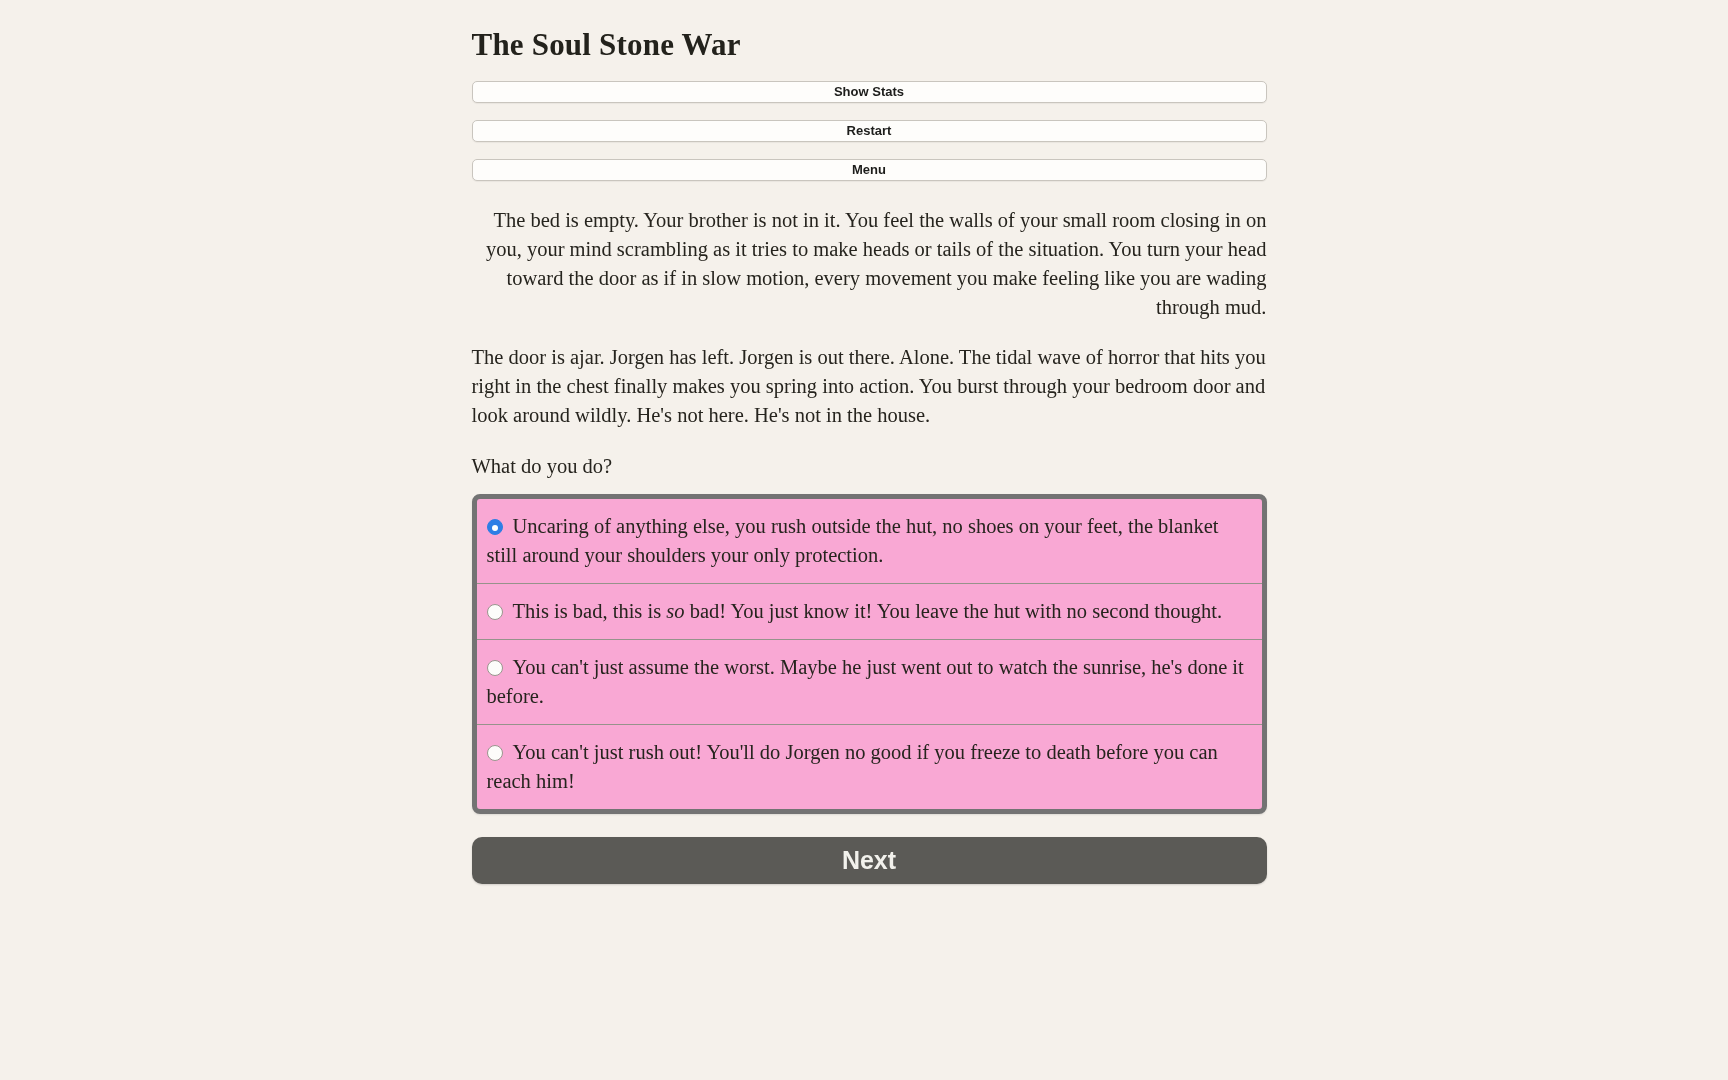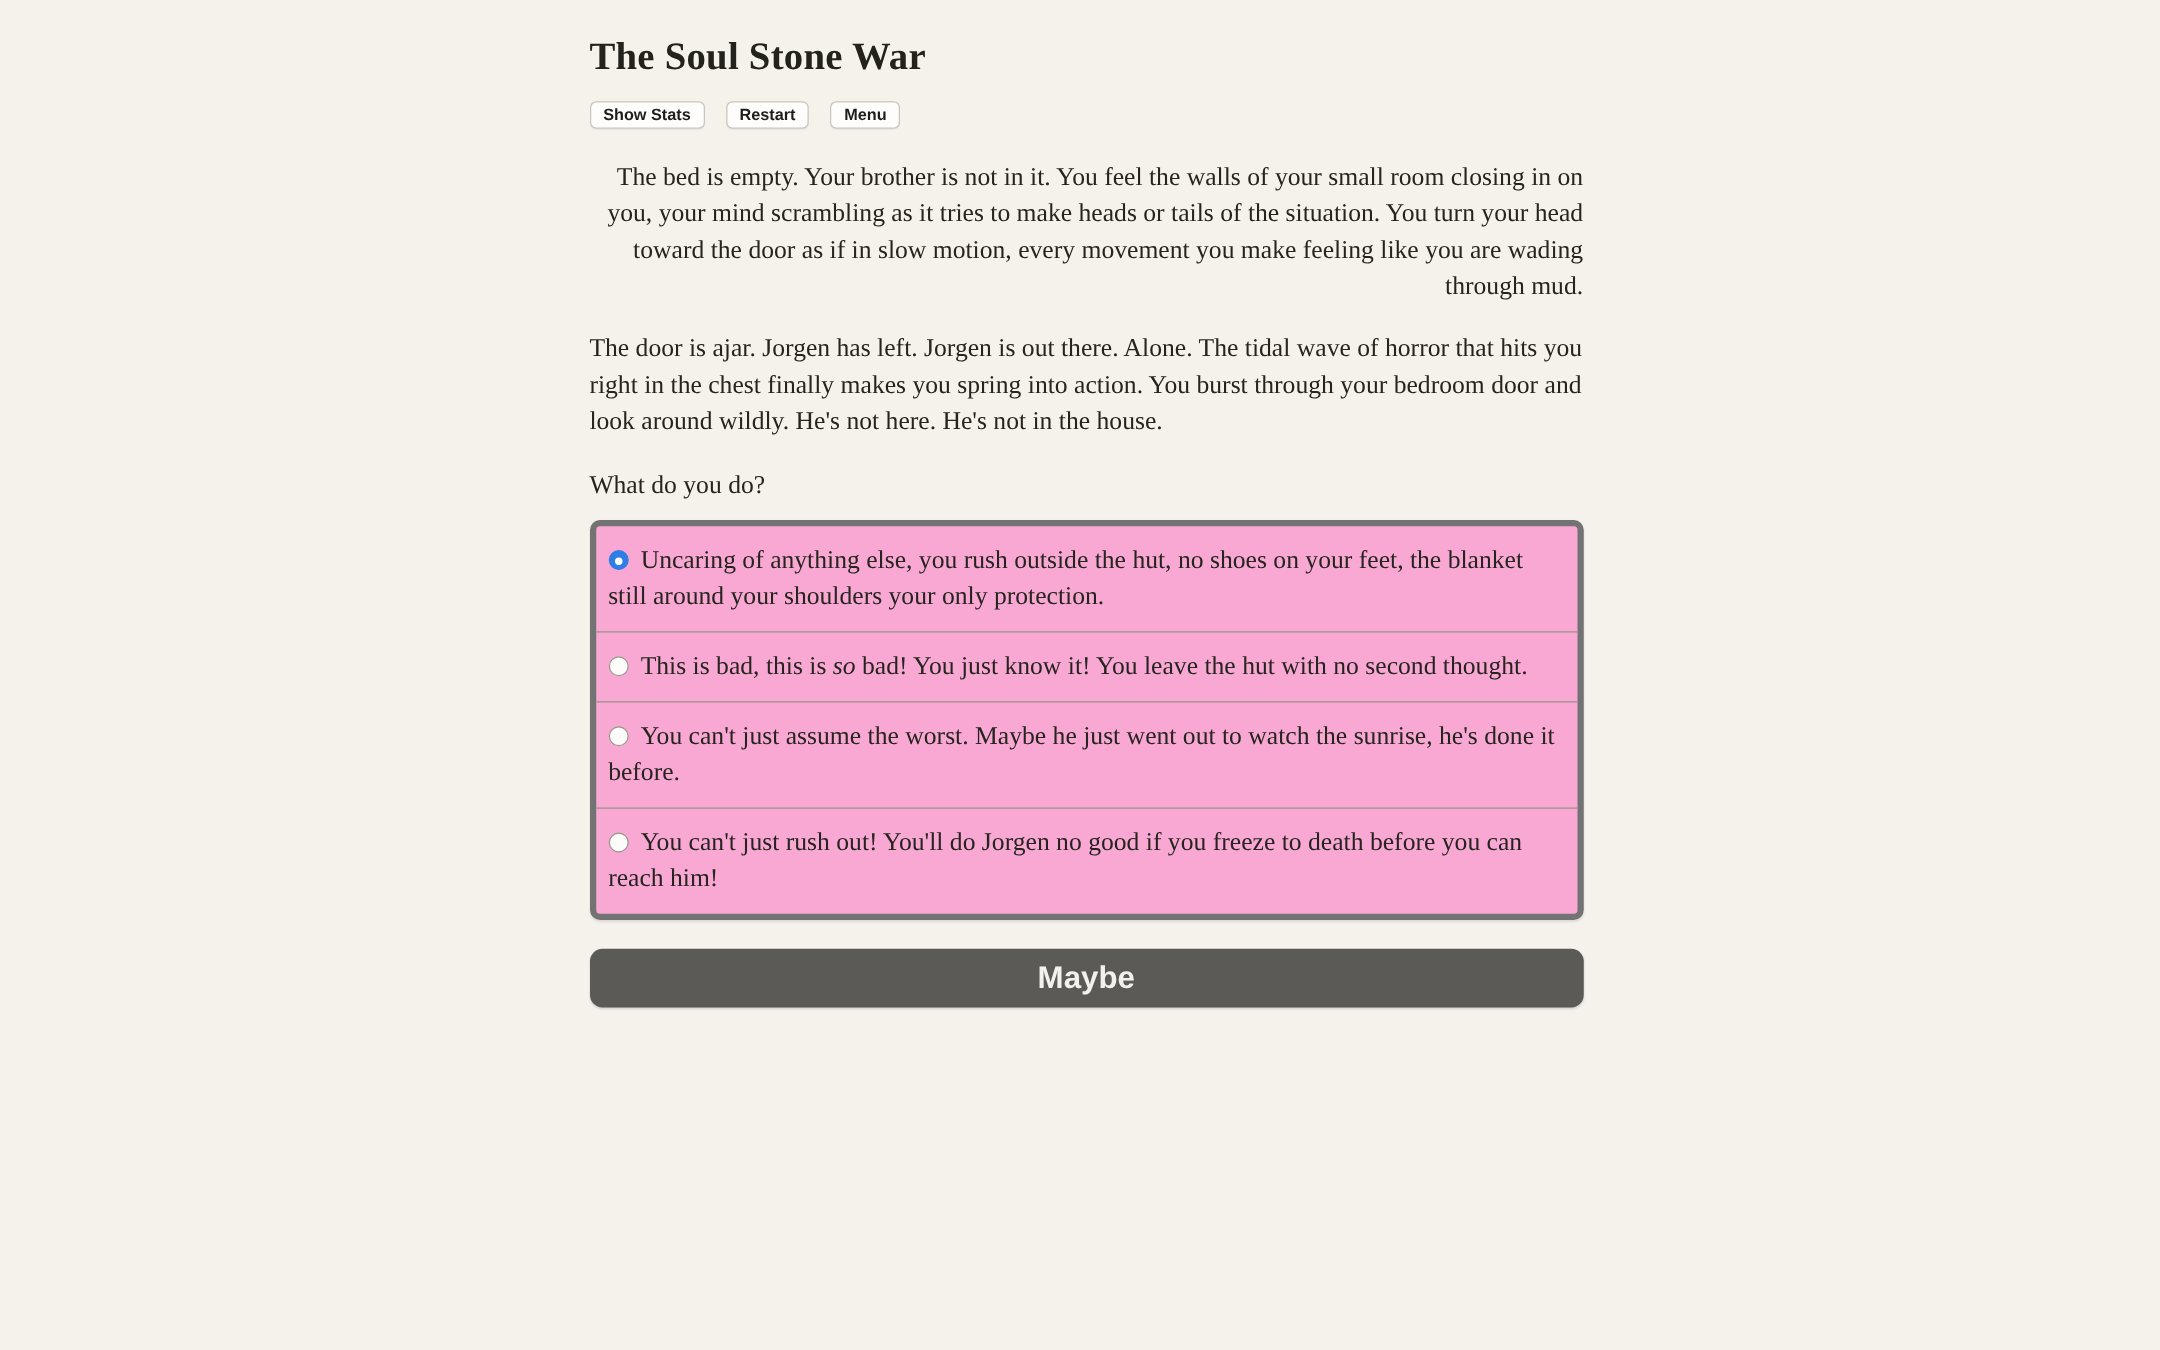--- a/index.html
+++ b/index.html
@@ -12,21 +12,21 @@
   }
   .screen { width:1728px; height:1080px; position:relative;padding-left:10px; }
   .column { width:795px; margin:0 auto; padding-top:26px; }
 
   .game-title {
     font-size:31px; font-weight:600; line-height:1.2; color:#23221c;
     letter-spacing:0.2px;
   }
   .byline { font-size:22px; margin-top:19px; color:#26241e; }
 
-  .toolbar { margin-top:18px; display:flex; gap:17px; }
+  .toolbar { margin-top:18px; display:flex; gap:17px;flex-direction:column; }
   .toolbar button {
     font-family:"Liberation Sans", sans-serif;
     font-size:13px; font-weight:600; color:#1d1d1b;
     background:#fefdfb;
     border:1px solid #c9c5be;
     border-radius:5px;
     padding:3px 10px 4px 10px;
     height:22px; line-height:14px;
     box-shadow:0 1px 1px rgba(0,0,0,0.05);
     cursor:pointer;
@@ -118,16 +118,16 @@
       <div class="choice-row">
         <span class="radio"></span><span>You can't just assume the worst. Maybe he just went out to watch the sunrise, he's done it before.</span>
       </div>
 
       <div class="choice-row">
         <span class="radio"></span><span>You can't just rush out! You'll do Jorgen no good if you freeze to death before you can reach him!</span>
       </div>
 
     </div>
 
-    <button class="next-btn">Maybe</button>
+    <button class="next-btn">Next</button>
 
   </div>
 </div>
 
 </body></html>

